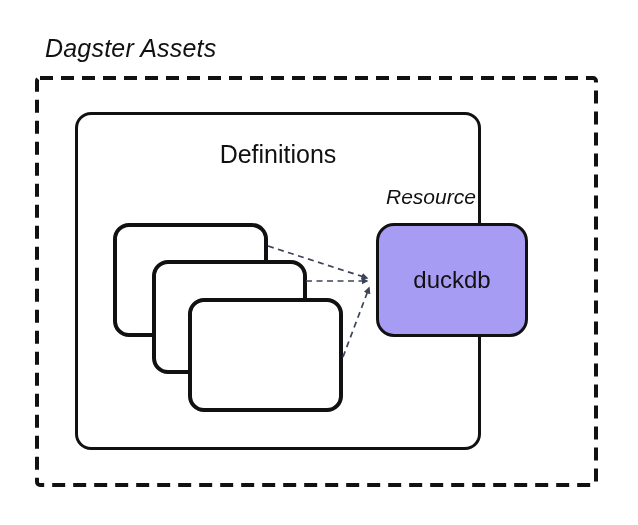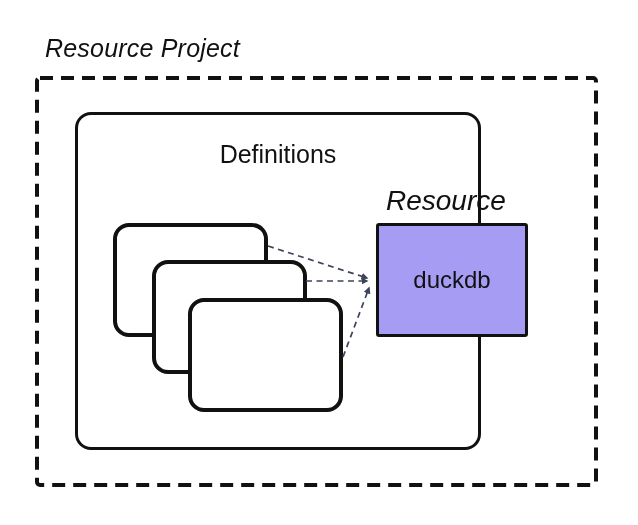--- a/index.html
+++ b/index.html
@@ -52,21 +52,21 @@
     top: 70px;
     font-size: 24px;
     font-style: italic;
     font-weight: 400;
     white-space: nowrap;
   }
   .resource-label {
     position: absolute;
     left: 308px;
     top: 70px;
-    font-size: 28px;
+    font-size: 21px;
     font-style: italic;
     font-weight: 400;
     white-space: nowrap;
   }
   .asset-card {
     position: absolute;
     width: 155px;
     height: 114px;
     background: #ffffff;
     border: 4px solid #111111;
@@ -77,21 +77,21 @@
   .asset-card.c2 { left: 74px;  top: 145px; }
   .asset-card.c3 { left: 110px; top: 183px; }
   .resource-node {
     position: absolute;
     left: 298px;
     top: 108px;
     width: 152px;
     height: 114px;
     background: #a79cf4;
     border: 3px solid #111111;
-    border-radius: 3px;
+    border-radius: 18px;
     box-sizing: border-box;
     display: flex;
     align-items: center;
     justify-content: center;
     font-size: 24px;
     font-weight: 400;
   }
   .overlay-svg {
     position: absolute;
     left: 0;
@@ -99,21 +99,21 @@
     width: 638px;
     height: 525px;
     pointer-events: none;
   }
 </style>
 </head>
 <body>
 
 <div class="canvas">
 
-  <div class="project-title">Resource Project</div>
+  <div class="project-title">Dagster Assets</div>
 
   <div class="definitions-box">
 
     <div class="definitions-label">Definitions</div>
 
 
     <div class="resource-label">Resource</div>
 
     <div class="asset-card c1"></div>
     <div class="asset-card c2"></div>

